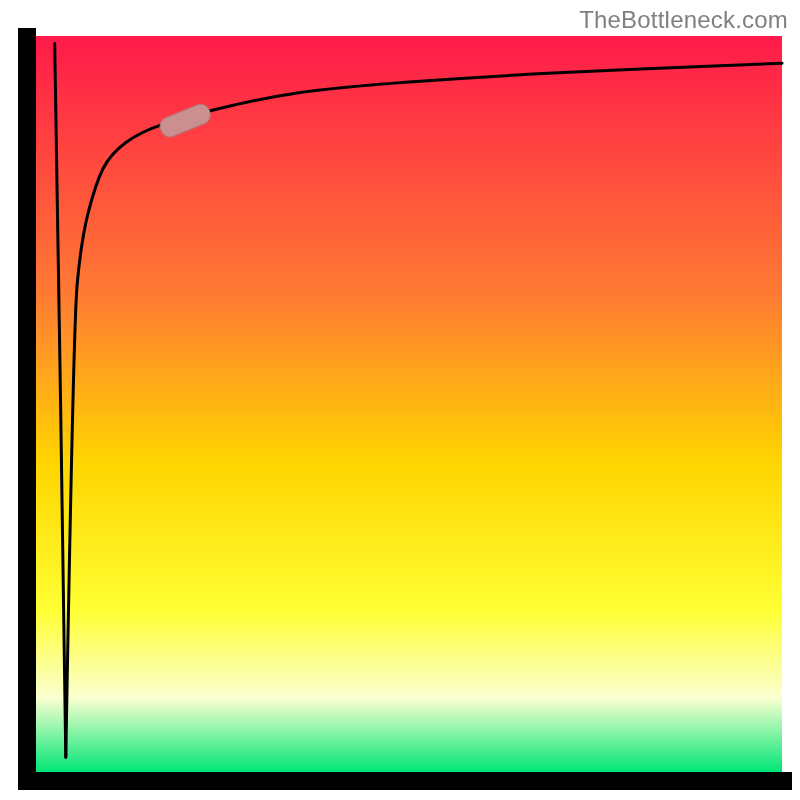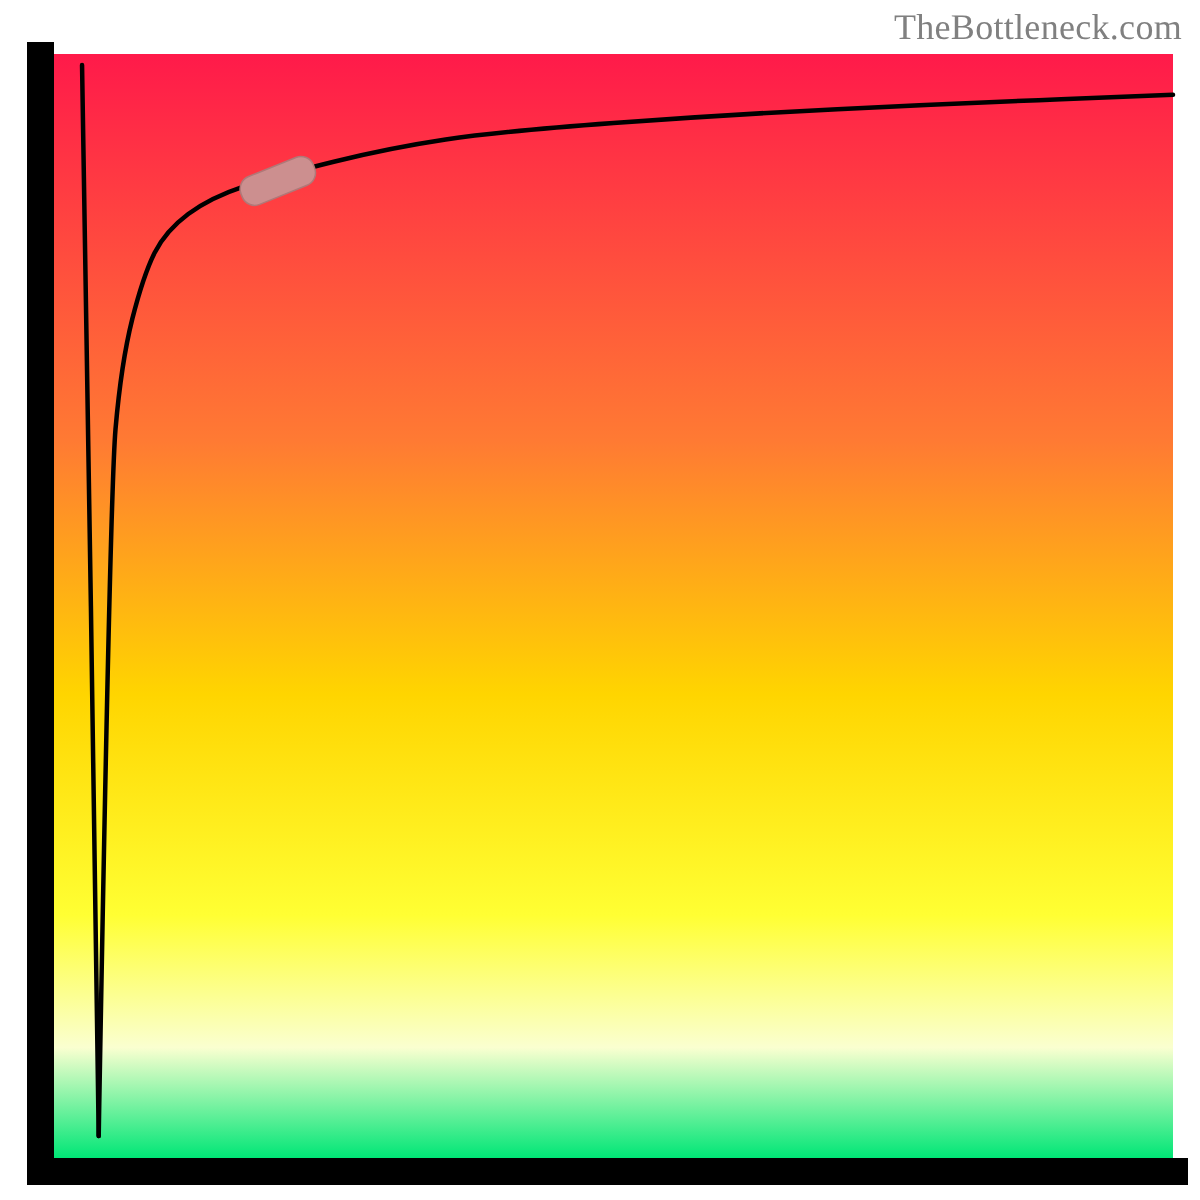--- a/index.html
+++ b/index.html
@@ -8,21 +8,20 @@
     width: 800px;
     height: 800px;
     overflow: hidden;
     background: #ffffff;
     font-family: Arial, Helvetica, sans-serif;
   }
   .stage {
     position: relative;
     width: 800px;
     height: 800px;
-    font-family: Liberation Serif, serif;
   }
   .watermark {
     position: absolute;
     top: 6px;
     right: 12px;
     font-size: 24px;
     color: #808080;
     font-weight: 400;
     letter-spacing: 0.2px;
   }

